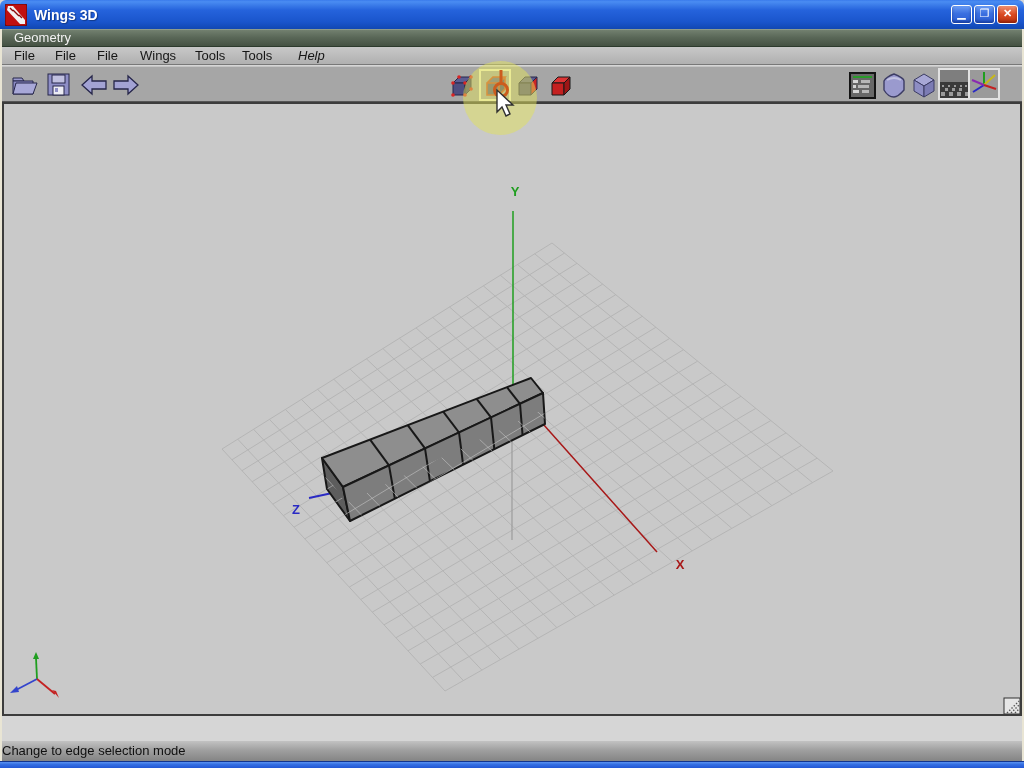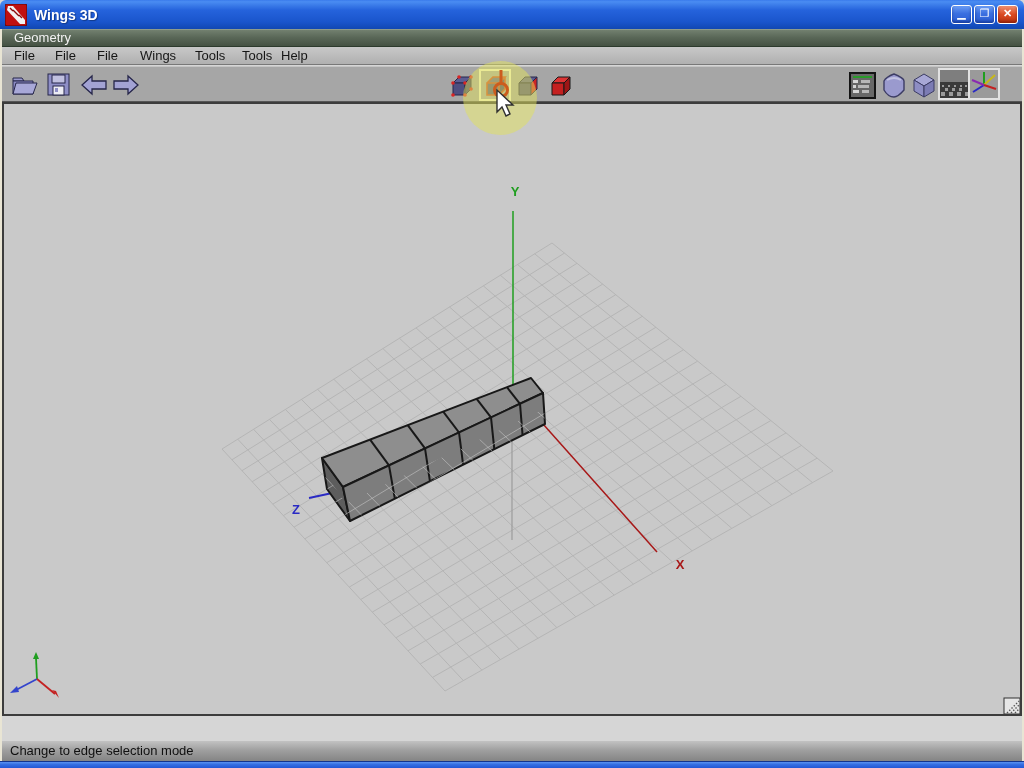--- a/index.html
+++ b/index.html
@@ -40,21 +40,21 @@
   #edge-frame{position:absolute;left:477px;top:2px;width:32px;height:32px;
     border:2px solid #f2f2cc;}
   
   #viewport{position:absolute;left:2px;top:102px;width:1020px;height:614px;
     background:#c9c9c9;border:2px solid #3c3c3c;}
   #vp{display:block;width:100%;height:100%;}
   
   #under-strip{position:absolute;left:2px;top:716px;width:1020px;height:25px;background:#d6d6d6;}
   #statusbar{position:absolute;left:2px;top:741px;width:1020px;height:20px;
     background:linear-gradient(180deg,#c2c2c2 0%,#a0a0a0 45%,#848484 100%);
-    font-size:13px;color:#101010;line-height:20px;padding-left:8px;}
+    font-size:13px;color:#101010;line-height:20px;}
   #taskbar{position:absolute;left:0;top:761px;width:1024px;height:7px;
     background:linear-gradient(180deg,#5a93f2 0%,#356fe2 40%,#2257d6 100%);
     border-top:1px solid #12348e;}
   .side-edge{position:absolute;top:29px;width:2px;height:732px;background:#e9e5d4;}
   #overlay{position:absolute;left:0;top:0;width:1024px;height:768px;pointer-events:none;}
 </style>
 </head>
 <body>
 
 <div id="screen">
@@ -83,21 +83,21 @@
     <span>Geometry</span>
   </div>
 
   <div id="menubar">
       <span class="mi" style="left: 12px;">File</span>
       <span class="mi" style="left: 53px;">File</span>
       <span class="mi" style="left: 95px;">File</span>
       <span class="mi" style="left: 138px;">Wings</span>
       <span class="mi" style="left: 193px;">Tools</span>
       <span class="mi" style="left: 240px;">Tools</span>
-      <span class="mi" style="left: 279px;">Help</span>
+      <span class="mi" style="left: 296px; font-style: italic;">Help</span>
     </div>
 
   <div id="toolbar">
 
     <svg class="tico" style="left:8px;top:5px" width="30" height="26">
       <path d="M3,6 L12,6 L14,9 L3,9 Z" fill="#9a9ace" stroke="#26264a"></path>
       <path d="M3,9 L3,22 L23,22 L23,9 Z" fill="#8a8ac2" stroke="#26264a"></path>
       <path d="M6,11 L27,11 L23,22 L3,22 Z" fill="#a8a8d8" stroke="#26264a"></path>
     </svg>
     <svg class="tico" style="left:44px;top:5px" width="26" height="26">

